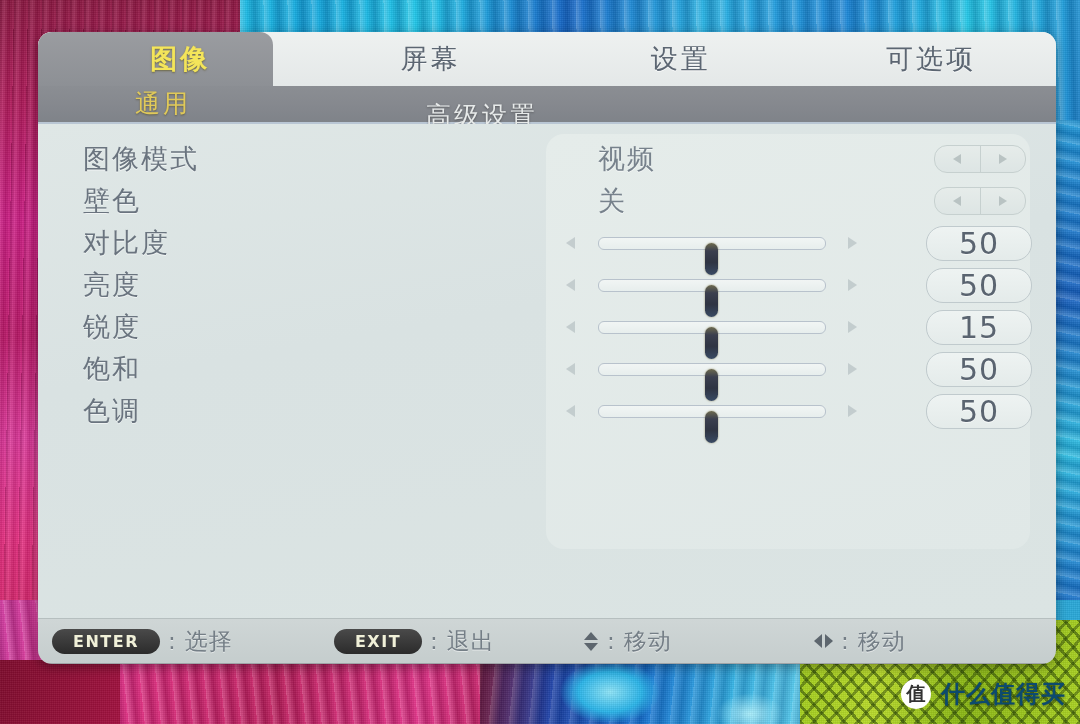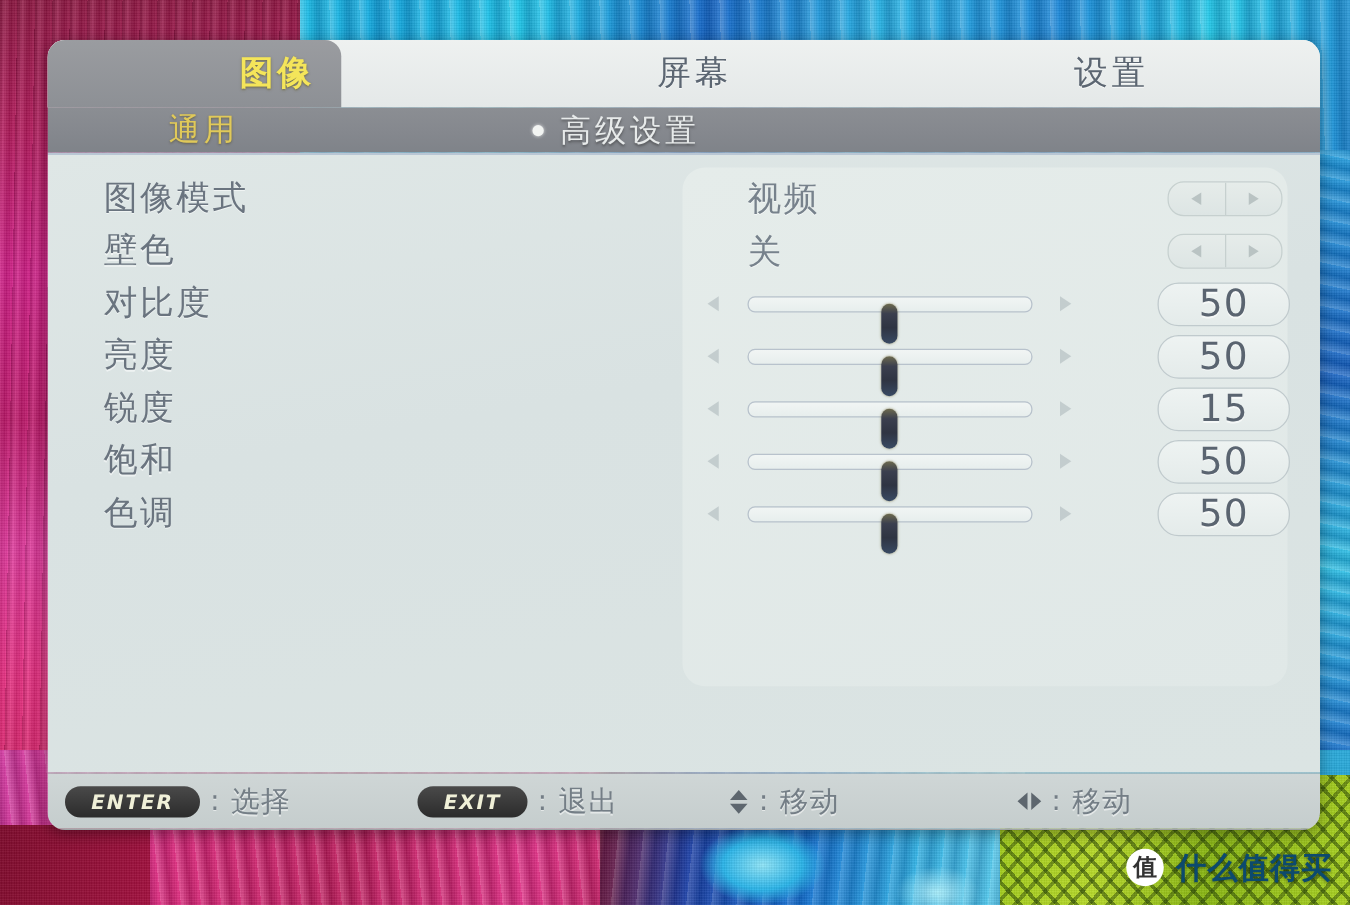--- a/index.html
+++ b/index.html
@@ -160,20 +160,21 @@
     opacity: 0.92;
     text-shadow: 0 1px 2px rgba(60,50,0,0.5);
   }
   #subtab-advanced-wrap {
     position: absolute;
     left: 388px; top: 0;
     height: 36px;
     display: flex;
     align-items: center;
     gap: 13px;
+    flex-direction: column;
   }
   #subtab-bullet {
     width: 9px; height: 9px;
     border-radius: 50%;
     background: #f2f4f2;
     box-shadow: 0 0 3px rgba(255,255,255,0.8);
   }
   #subtab-advanced {
     font-size: 25px;
     letter-spacing: 3px;
@@ -321,21 +322,20 @@
     align-items: center; justify-content: center;
     min-width: 88px; height: 25px;
     padding: 0 10px;
     border-radius: 13px;
     background: linear-gradient(180deg, #4a4a4a 0%, #2b2b2b 100%);
     color: #f0f0d8;
     font-size: 16px;
     font-weight: bold;
     letter-spacing: 1.5px;
     font-family: "DejaVu Sans", "Liberation Sans", sans-serif;
-    font-style: italic;
   }
   .hint-text {
     font-size: 23px;
     color: #747e86;
     letter-spacing: 1px;
     text-shadow: 0 1px 0 rgba(255,255,255,0.5);
   }
   .ud-icon { display: flex; flex-direction: column; gap: 3px; align-items: center; width: 16px; }
   .ud-icon i {
     width: 0; height: 0; display: block;
@@ -404,20 +404,21 @@
   <div id="photo-grain"></div>
 </div>
 
 <div id="osd-panel">
 
   <div id="tab-bar">
     <div id="tab-active-bg"></div>
     <div class="tab active">图像</div>
     <div class="tab">屏幕</div>
     <div class="tab">设置</div>
+    <div class="tab">可选项</div>
   </div>
 
   <div id="subtab-bar">
     <div id="subtab-general">通用</div>
     <div id="subtab-advanced-wrap">
       <span id="subtab-bullet"></span>
       <span id="subtab-advanced">高级设置</span>
     </div>
   </div>
 

